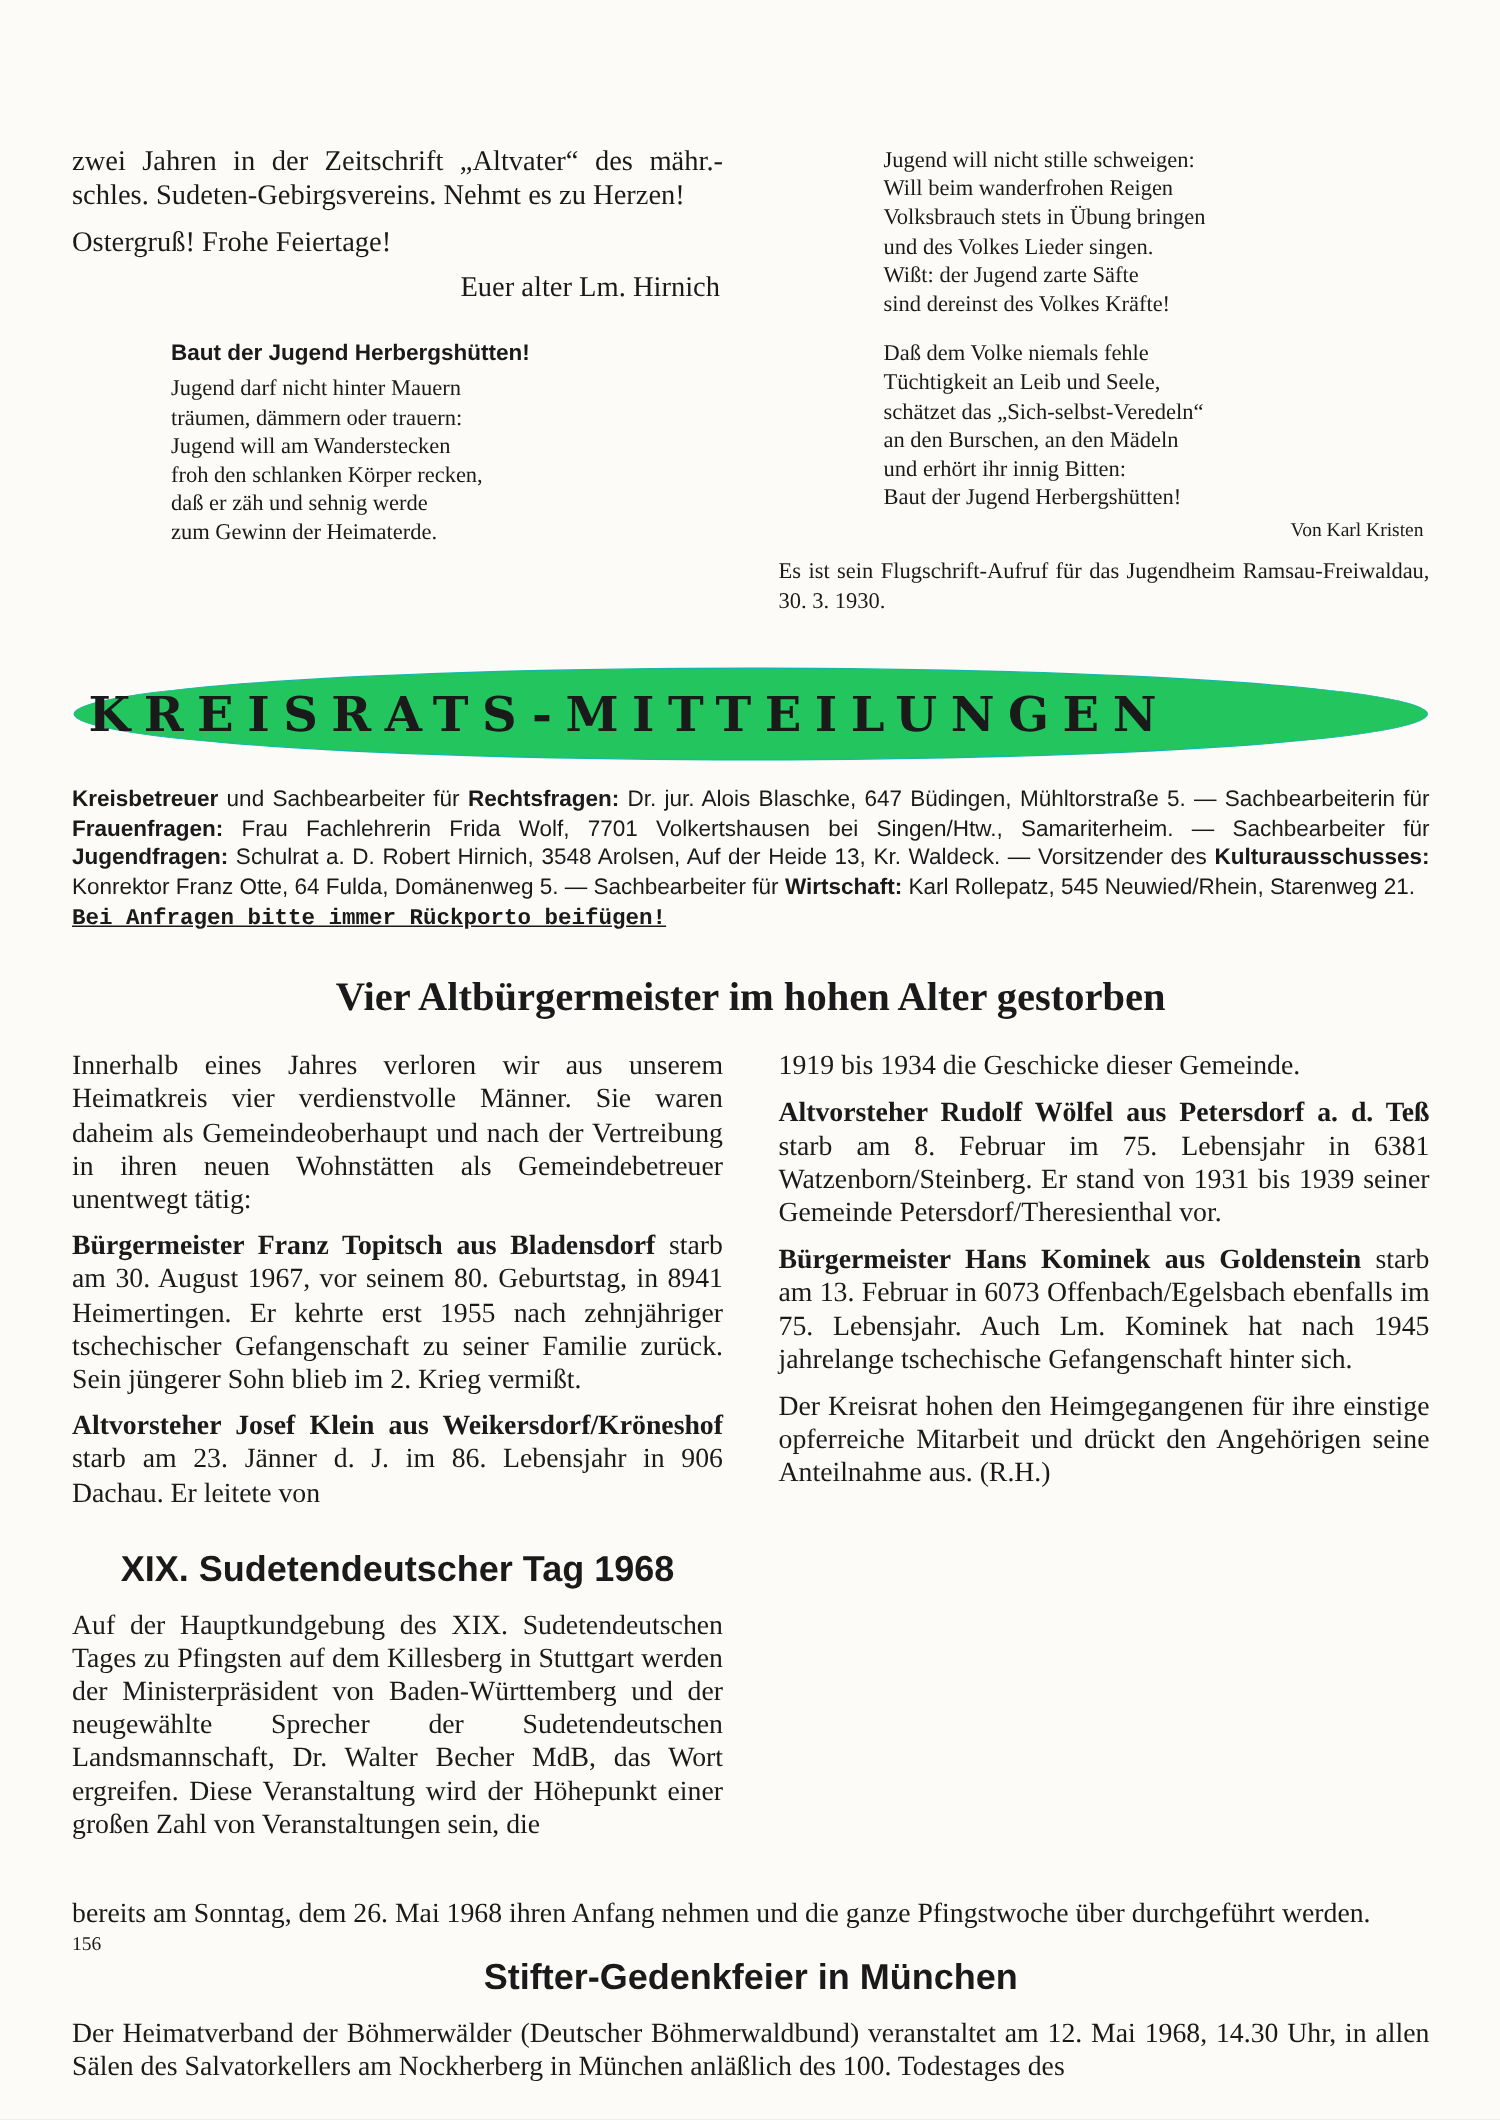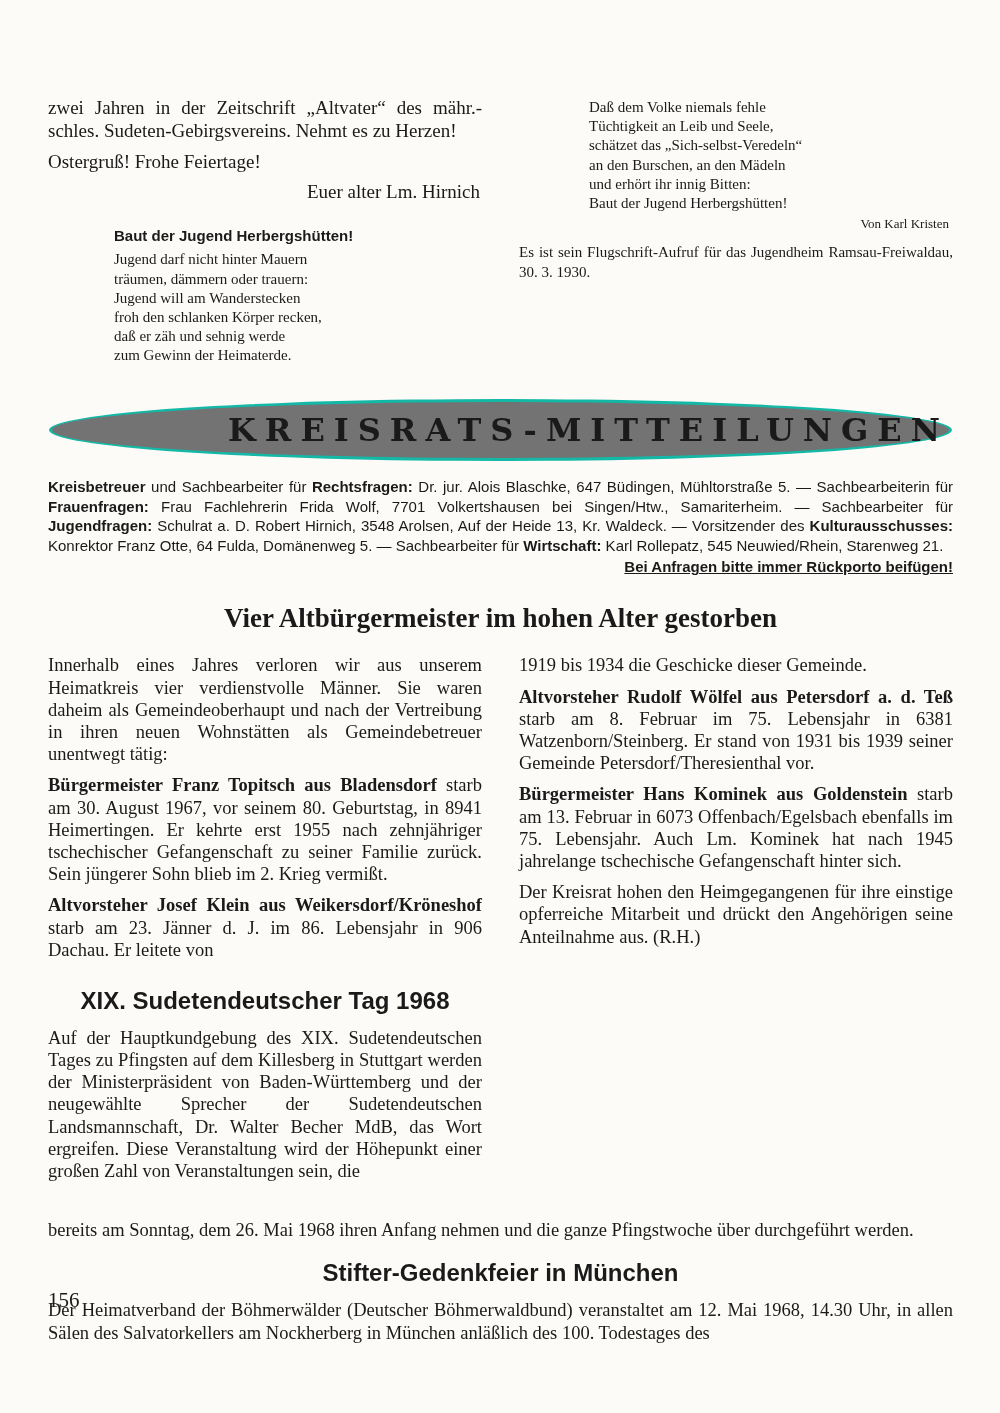--- a/index.html
+++ b/index.html
@@ -23,48 +23,48 @@
   .poem-block { margin:24px 0 0 66px; }
   .poem-title { font-family:"Liberation Sans", sans-serif; font-weight:bold; font-size:15px; margin-bottom:6px; }
   .poem { font-size:15px; line-height:1.28; white-space:pre-line; }
   .stanza { margin-left:70px; }
   .stanza + .stanza { margin-top:14px; }
   .poem-author { font-size:13px; text-align:right; margin-top:3px; padding-right:4px; }
   .poem-note { font-size:15px; line-height:1.3; margin-top:11px; text-align:justify; }
   
   .banner { margin:34px 1px 0 1px; }
   .banner-lens {
-    height:62px; border:3px solid #14b8a6; border-radius:50%;
-    display:flex; align-items:center; justify-content:flex-end; background:#737373;
+    height:62px; border:1px solid #14b8a6; border-radius:50%;
+    display:flex; align-items:center; justify-content:flex-start; background:#22c55e;
   }
   .banner-title {
     font-family:"DejaVu Serif", serif; font-weight:bold;
     font-size:32px; letter-spacing:9px; white-space:nowrap; padding-left:9px;
   }
   
   .contact { margin-top:16px; font-family:"Liberation Sans", sans-serif; }
   .contact-text { font-size:15px; line-height:1.3; text-align:justify; }
-  .contact-note { font-size:15px; font-weight:bold; text-decoration:underline; text-align:right; margin-top:3px; }
+  .contact-note { font-size:15px; font-weight:bold; text-decoration:underline; text-align:left; margin-top:3px;font-family:Liberation Mono, monospace; }
   
   .headline { font-size:27px; font-weight:bold; text-align:center; margin-top:28px; }
   .two-col { display:flex; gap:37px; }
   .col { width:434px; }
   .col.grow { flex:1; width:auto; }
   .article { margin-top:20px; }
   .body-p { font-size:18.5px; line-height:1.2; text-align:justify; hyphens:auto; }
   .body-p + .body-p { margin-top:9px; }
   
   .bottom { margin-top:26px;flex-direction:column; }
   .sec-heading {
     font-family:"Liberation Sans", sans-serif; font-weight:bold;
     font-size:24px; text-align:center; margin-bottom:12px;
   }
   .sec-heading.inner { margin-top:18px; }
   
-  .page-number { position:absolute; left:48px; top:1288px; font-size:21px; }
+  .page-number { position:absolute; left:48px; top:1288px; font-size:13px; }
 </style>
 </head>
 <body>
 
 <div class="sheet">
 
   <section class="top-section">
     <div class="top-left">
       <p class="lead-p">zwei Jahren in der Zeitschrift „Altvater“ des mähr.-schles. Sudeten-Gebirgsvereins. Nehmt es zu Herzen!</p>
       <p class="greeting">Ostergruß! Frohe Feiertage!</p>
@@ -73,20 +73,26 @@
         <p class="poem-title">Baut der Jugend Herbergshütten!</p>
         <p class="poem">Jugend darf nicht hinter Mauern
 träumen, dämmern oder trauern:
 Jugend will am Wanderstecken
 froh den schlanken Körper recken,
 daß er zäh und sehnig werde
 zum Gewinn der Heimaterde.</p>
       </div>
     </div>
     <div class="top-right">
+      <p class="poem stanza">Jugend will nicht stille schweigen:
+Will beim wanderfrohen Reigen
+Volksbrauch stets in Übung bringen
+und des Volkes Lieder singen.
+Wißt: der Jugend zarte Säfte
+sind dereinst des Volkes Kräfte!</p>
       <p class="poem stanza">Daß dem Volke niemals fehle
 Tüchtigkeit an Leib und Seele,
 schätzet das „Sich-selbst-Veredeln“
 an den Burschen, an den Mädeln
 und erhört ihr innig Bitten:
 Baut der Jugend Herbergshütten!</p>
       <p class="poem-author">Von Karl Kristen</p>
       <p class="poem-note">Es ist sein Flugschrift-Aufruf für das Jugendheim Ramsau-Freiwaldau, 30. 3. 1930.</p>
     </div>
   </section>

